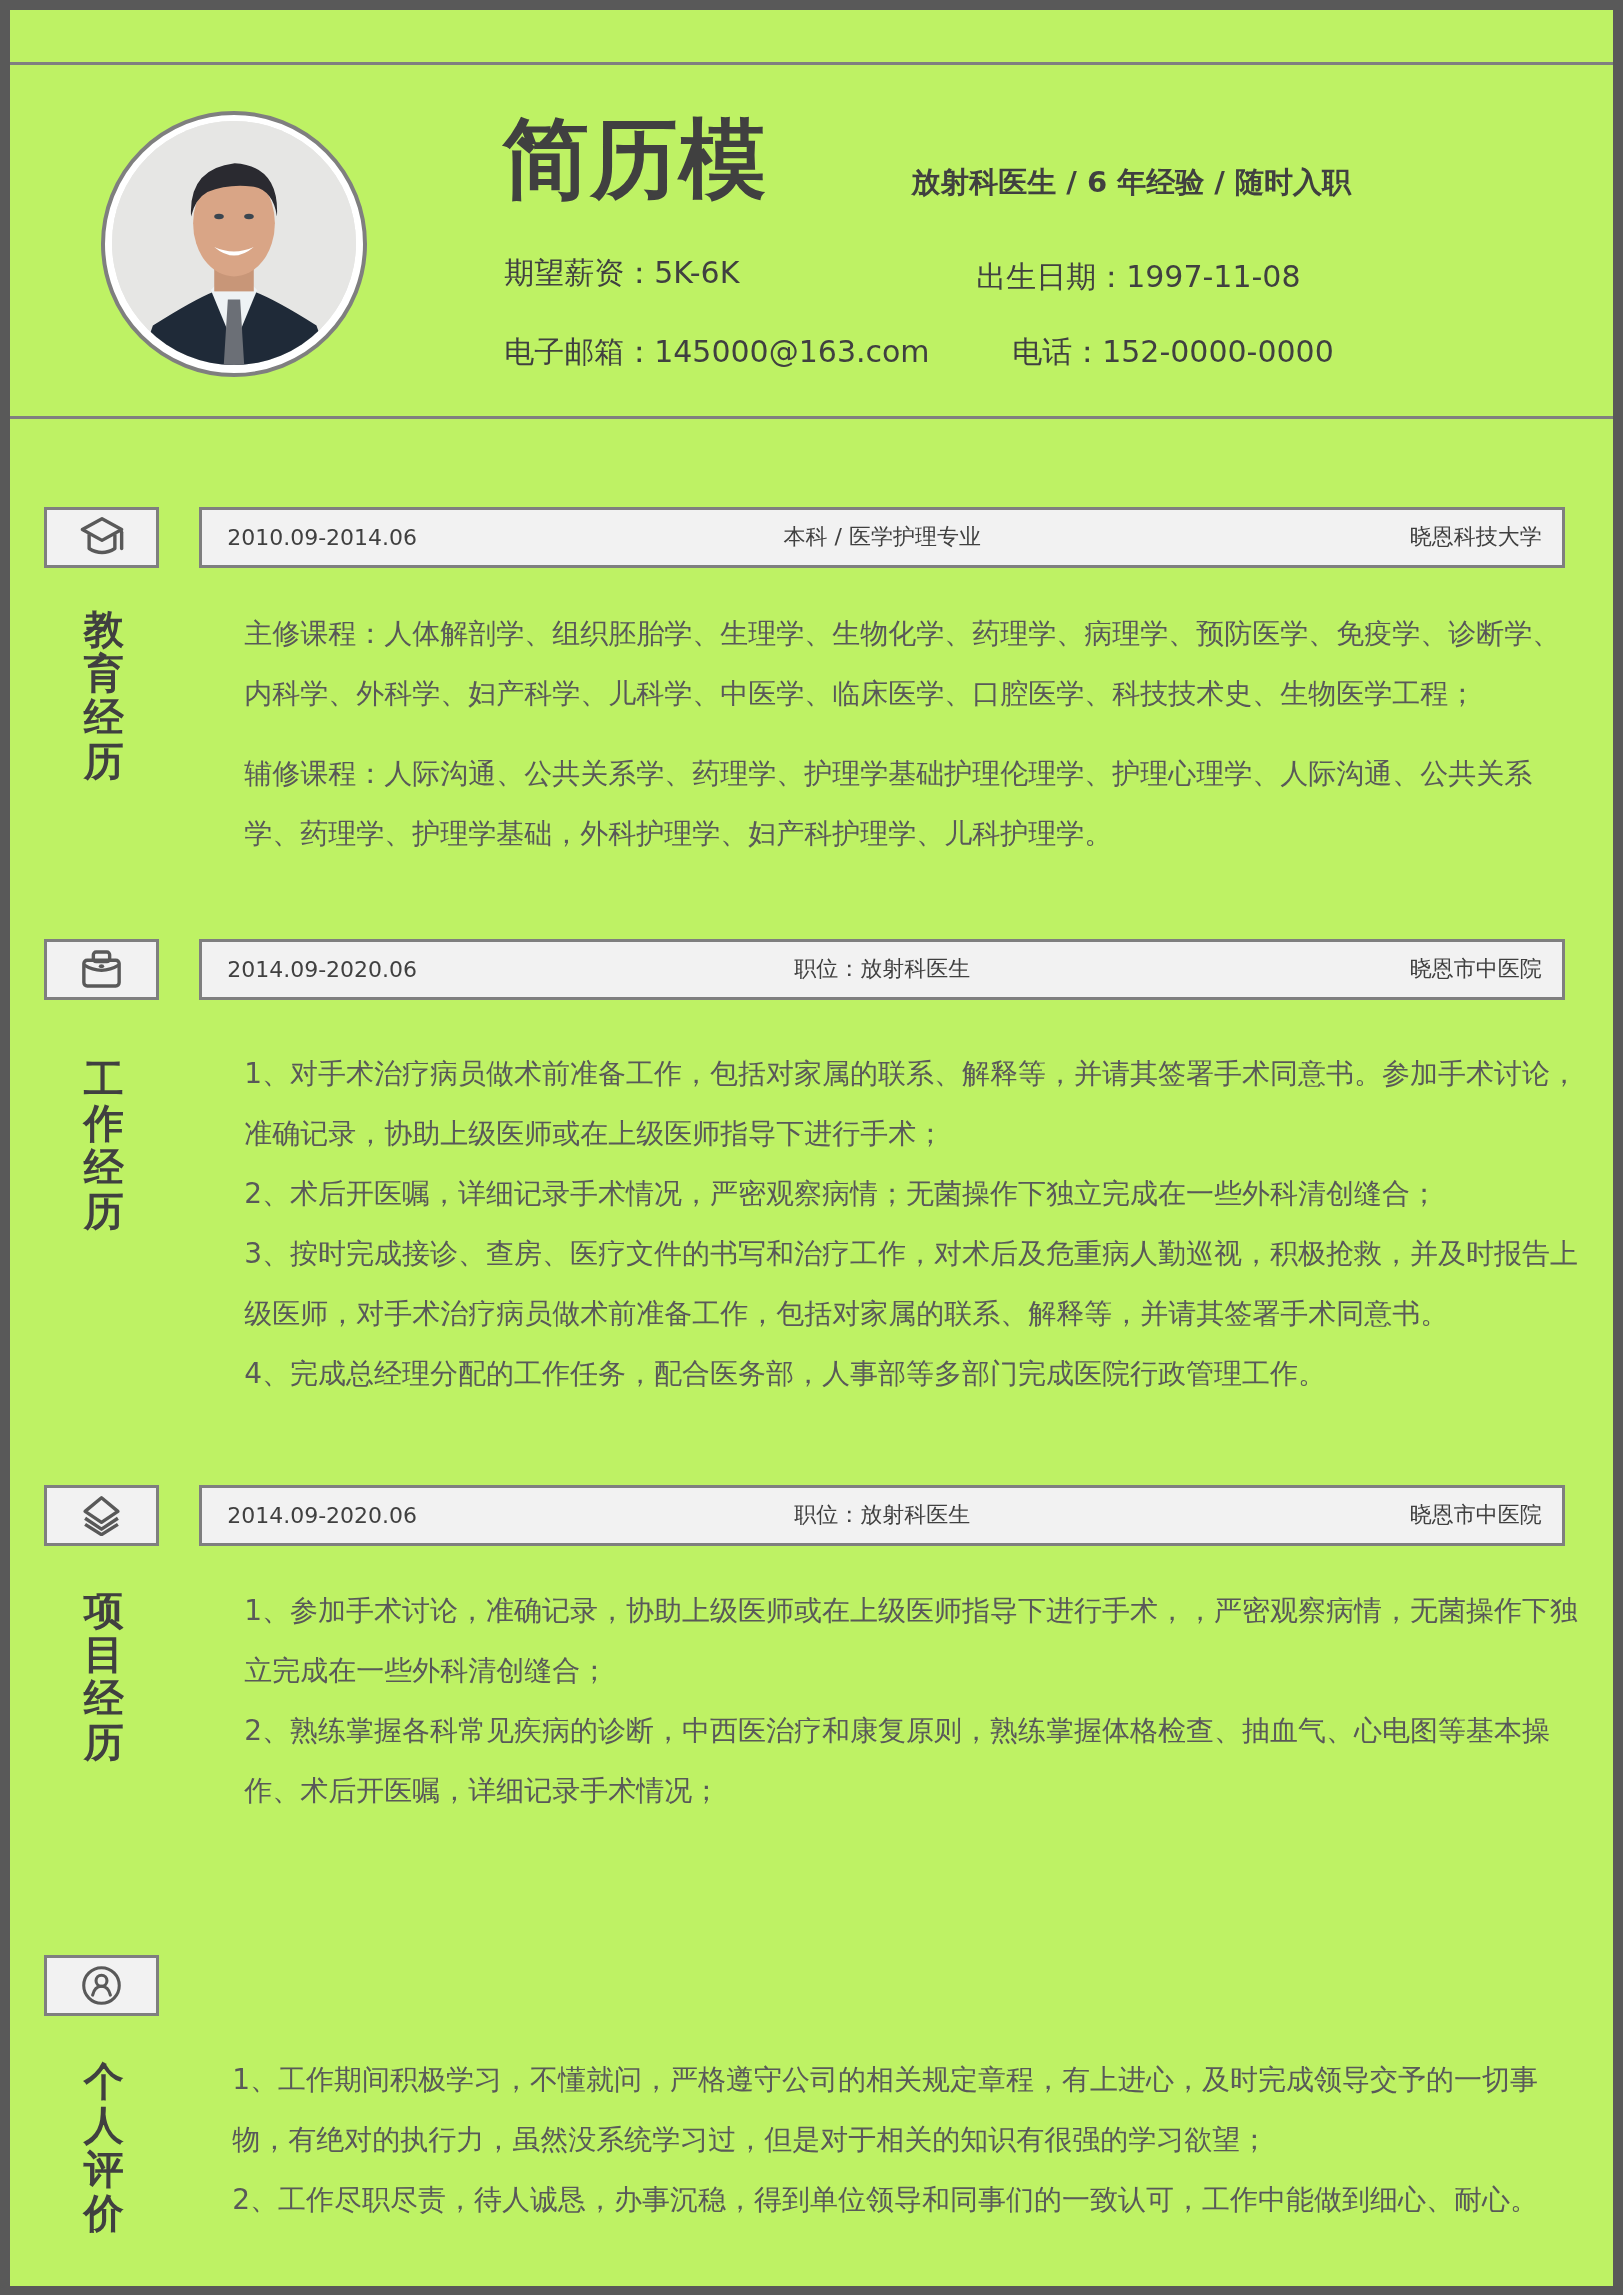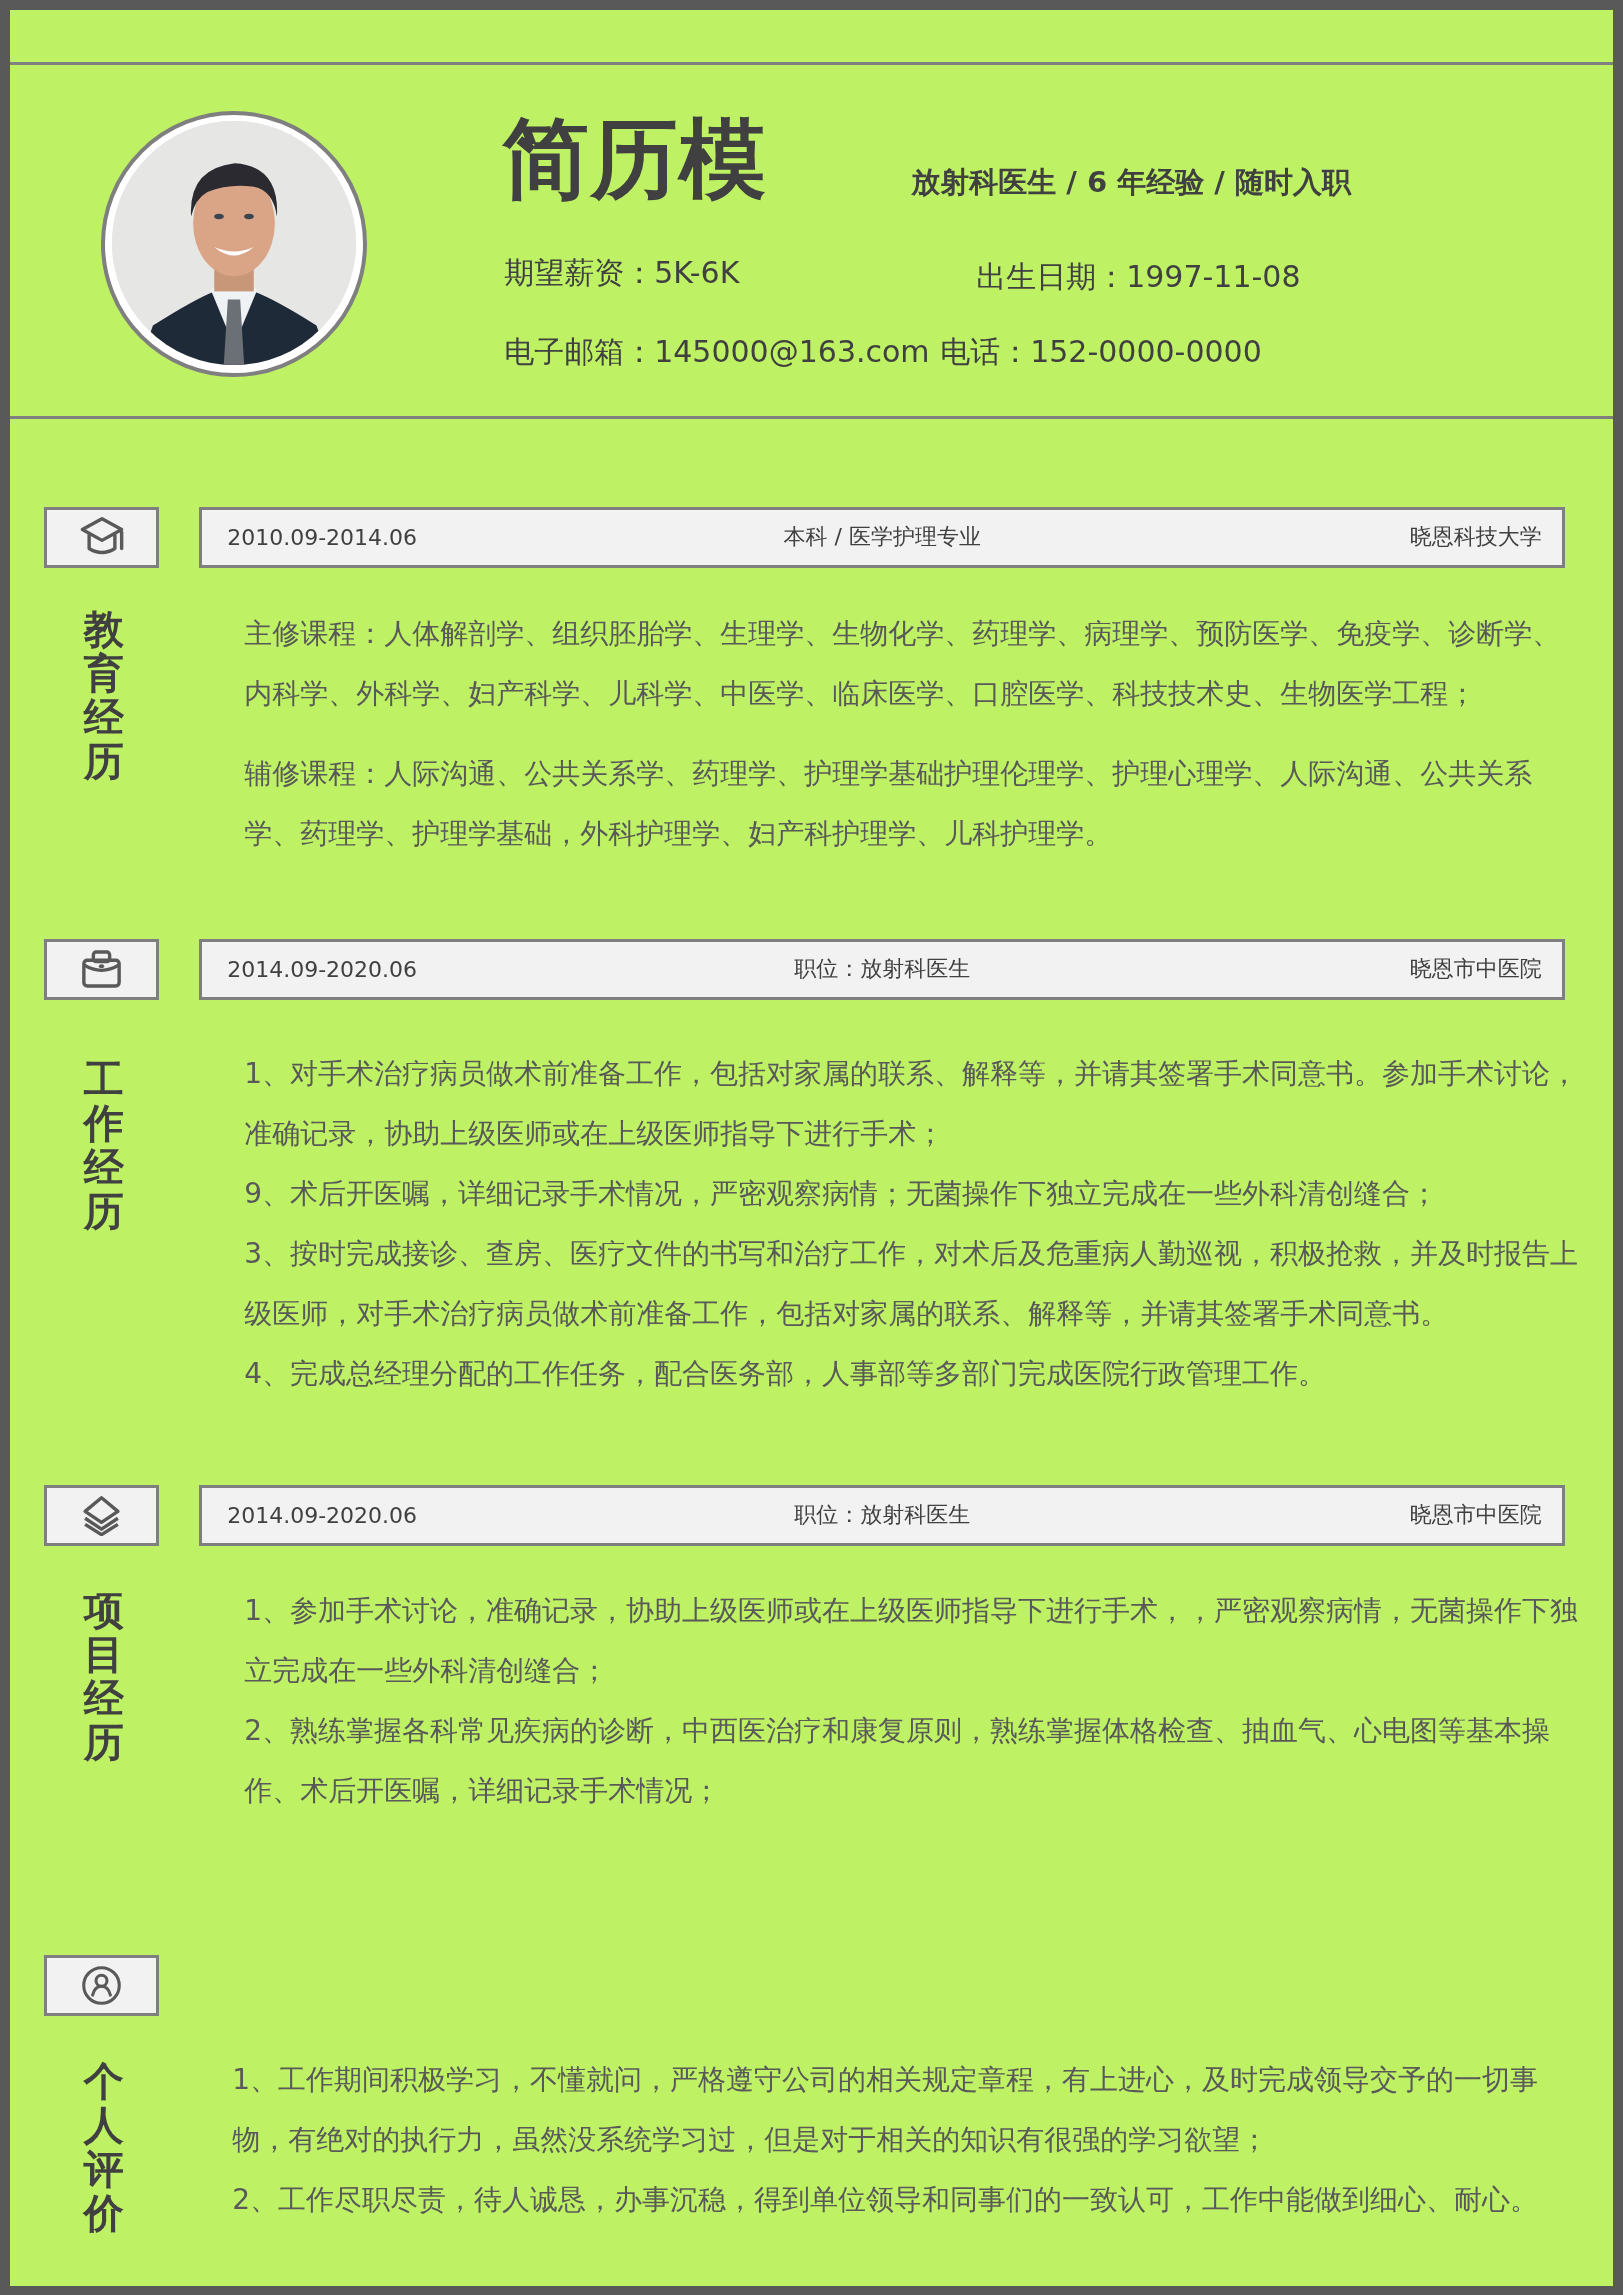--- a/index.html
+++ b/index.html
@@ -93,21 +93,21 @@
       </svg>
     </div>
   </div>
 
   <div class="name">简历模</div>
   <div class="subtitle">放射科医生  / 6 年经验  /  随时入职</div>
 
   <div class="info" style="left:494px; top:248px;">期望薪资：5K-6K</div>
   <div class="info" style="left:966px; top:252px;">出生日期：1997-11-08</div>
   <div class="info" style="left:494px; top:327px;">电子邮箱：145000@163.com</div>
-  <div class="info" style="left:930px; top:327px;">电话：152-0000-0000</div>
+  <div class="info" style="left:1002px; top:327px;">电话：152-0000-0000</div>
 
   <div class="icon-box" style="top:497px;">
     <svg width="48" height="42" viewBox="0 0 70 62">
       <path d="M35 4 L64 20 L35 36 L6 20 Z" fill="none" stroke="#595959" stroke-width="5" stroke-linejoin="round"></path>
       <path d="M16 27 L16 48 Q35 60 54 48 L54 27" fill="none" stroke="#595959" stroke-width="5" stroke-linejoin="round"></path>
       <line x1="64" y1="24" x2="64" y2="48" stroke="#595959" stroke-width="5" stroke-linecap="round"></line>
     </svg>
   </div>
   <div class="bar" style="top:497px;">
     <span class="b-left">2010.09-2014.06</span>
@@ -140,21 +140,21 @@
     <span class="b-right">晓恩市中医院</span>
   </div>
   <div class="vtitle" style="top:1047px;">
     <div>工</div>
     <div>作</div>
     <div>经</div>
     <div>历</div>
   </div>
   <div class="body-text" style="top:1034px;">
     <p>1、对手术治疗病员做术前准备工作，包括对家属的联系、解释等，并请其签署手术同意书。参加手术讨论，准确记录，协助上级医师或在上级医师指导下进行手术；</p>
-    <p>9、术后开医嘱，详细记录手术情况，严密观察病情；无菌操作下独立完成在一些外科清创缝合；</p>
+    <p>2、术后开医嘱，详细记录手术情况，严密观察病情；无菌操作下独立完成在一些外科清创缝合；</p>
     <p>3、按时完成接诊、查房、医疗文件的书写和治疗工作，对术后及危重病人勤巡视，积极抢救，并及时报告上级医师，对手术治疗病员做术前准备工作，包括对家属的联系、解释等，并请其签署手术同意书。</p>
     <p>4、完成总经理分配的工作任务，配合医务部，人事部等多部门完成医院行政管理工作。</p>
   </div>
 
   <div class="icon-box" style="top:1475px;">
     <svg width="41" height="41" viewBox="0 0 60 60">
       <path d="M30 4 L54 24 L30 40 L6 24 Z" fill="none" stroke="#595959" stroke-width="5" stroke-linejoin="round"></path>
       <path d="M6 34 L30 50 L54 34" fill="none" stroke="#595959" stroke-width="5" stroke-linejoin="round"></path>
       <path d="M6 43 L30 58 L54 43" fill="none" stroke="#595959" stroke-width="5" stroke-linejoin="round"></path>
     </svg>

